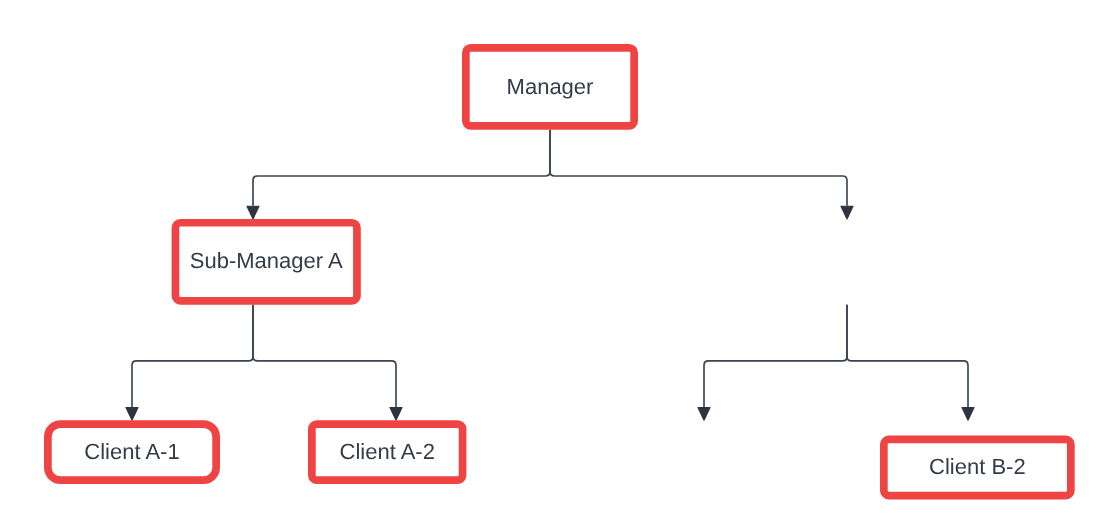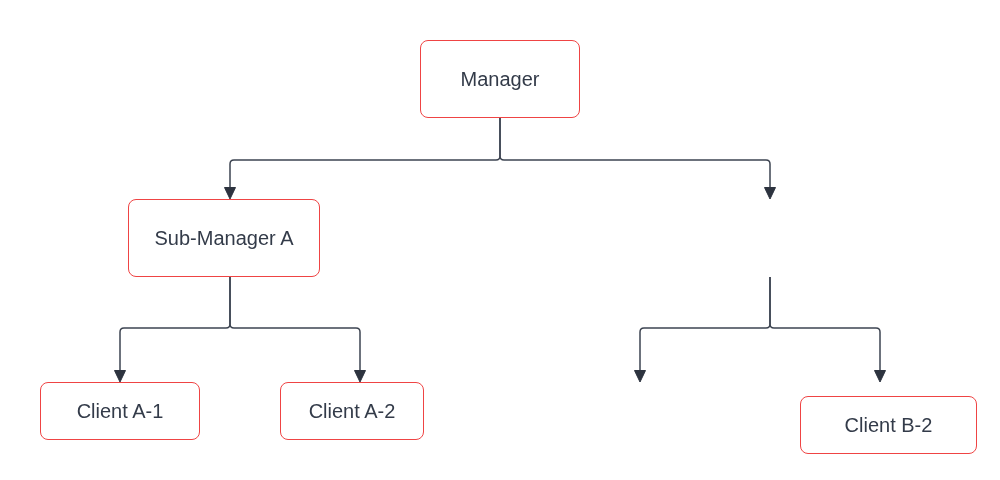--- a/index.html
+++ b/index.html
@@ -31,37 +31,37 @@
   .connector-layer polygon {
     fill: #2d333f;
     stroke: #2d333f;
     stroke-width: 1;
     stroke-linejoin: round;
   }
   .node {
     position: absolute;
     box-sizing: border-box;
     background: #ffffff;
-    border: 1px solid #ef4444;
+    border: 7px solid #ef4444;
     border-radius: 8px;
     display: flex;
     align-items: center;
     justify-content: center;
     text-align: left;
   }
   .node-label {
     font-size: 20px;
     color: #333b49;
     line-height: 1.2;
     white-space: nowrap;
   }
   .node-manager { left: 420px; top: 40px;  width: 160px; height: 78px; }
-  .node-sub-a   { left: 128px; top: 199px; width: 192px; height: 78px; }
+  .node-sub-a   { left: 156px; top: 199px; width: 172px; height: 78px; }
   .node-sub-b   { left: 680px; top: 199px; width: 180px; height: 78px; }
-  .node-a1      { left: 40px;  top: 382px; width: 160px; height: 58px; }
+  .node-a1      { left: 40px;  top: 382px; width: 160px; height: 58px; border-radius: 15px; }
   .node-a2      { left: 280px; top: 382px; width: 144px; height: 58px; }
   .node-b1      { left: 560px; top: 382px; width: 160px; height: 58px; }
   .node-b2      { left: 800px; top: 396px; width: 177px; height: 58px; }
 </style>
 </head>
 <body>
 
 <div class="canvas">
 
   <svg class="connector-layer" viewBox="0 0 1000 480" xmlns="http://www.w3.org/2000/svg">

